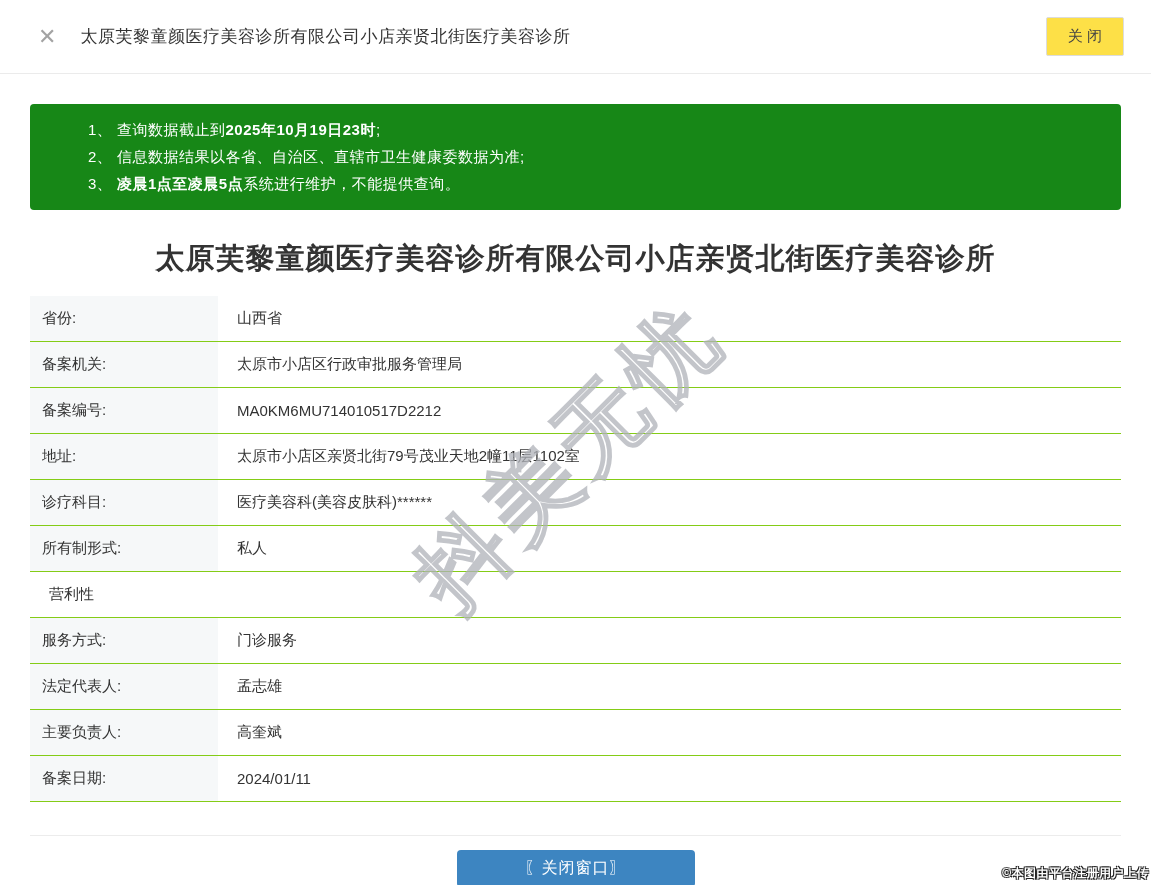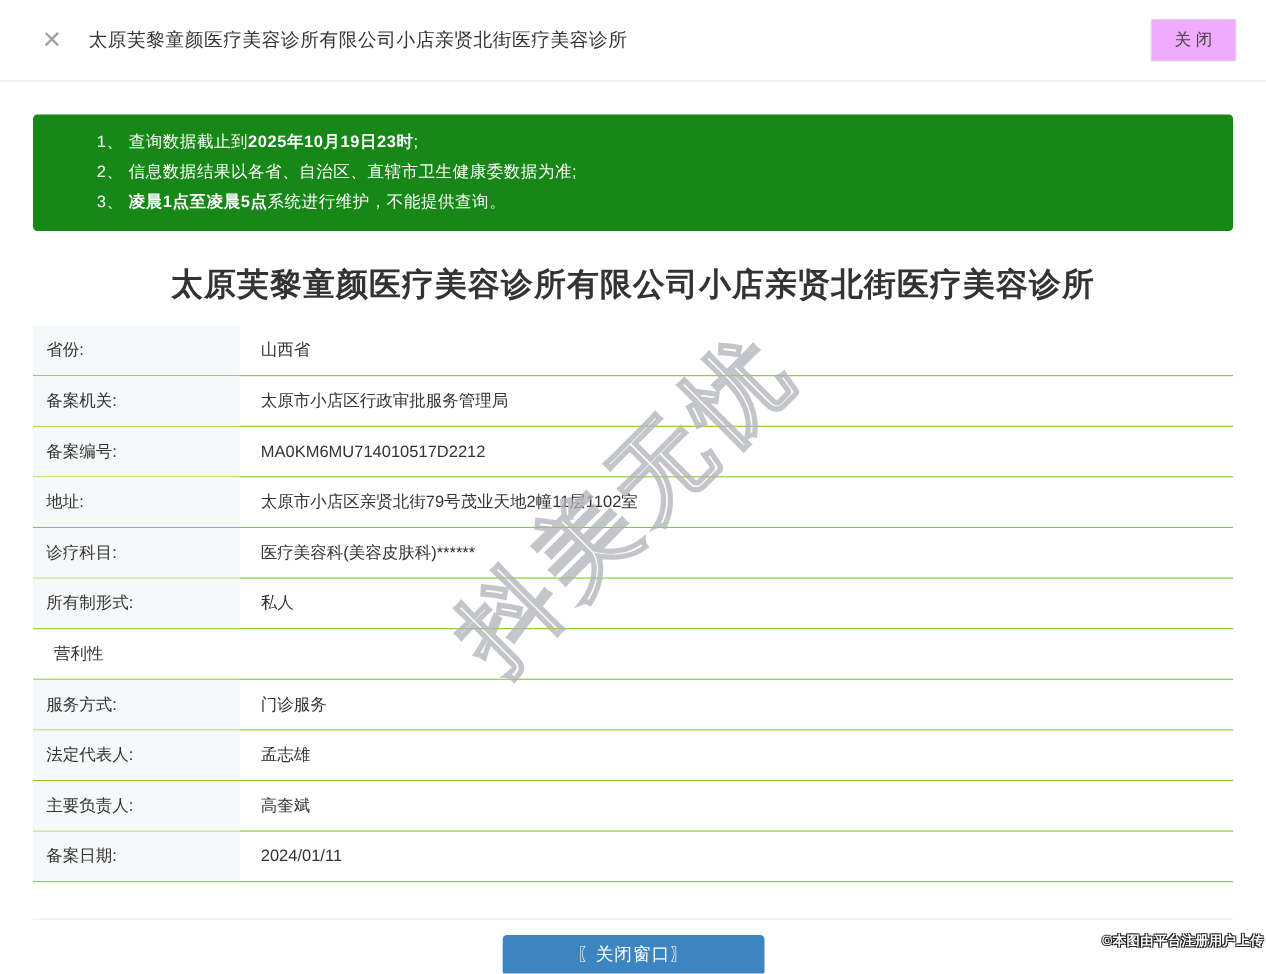--- a/index.html
+++ b/index.html
@@ -29,21 +29,21 @@
     margin-right: 24px;
     font-weight: 400;
   }
   .header-title {
     font-size: 17px;
     color: #333;
     letter-spacing: 0.5px;
   }
   .header-close-btn {
     margin-left: auto;
-    background: #f0abfc;
+    background: #fde047;
     border: 1px solid #dcdcdc;
     border-radius: 2px;
     padding: 9px 21px;
     font-size: 15px;
     color: #444;
     font-family: inherit;
     cursor: pointer;
   }
 
   
@@ -130,21 +130,21 @@
     letter-spacing: 9px;
     color: transparent;
     -webkit-text-stroke: 2px rgba(175, 178, 184, 0.75);
     pointer-events: none;
     white-space: nowrap;
     z-index: 5;
   }
   .corner-note {
     position: absolute;
     right: 2px;
-    bottom: 21px;
+    bottom: 3px;
     font-size: 12px;
     font-weight: bold;
     color: #fff;
     text-shadow: -1px -1px 0 #222, 1px -1px 0 #222, -1px 1px 0 #222, 1px 1px 0 #222;
     letter-spacing: 0.5px;
     z-index: 6;
   }
 </style>
 </head>
 <body>

